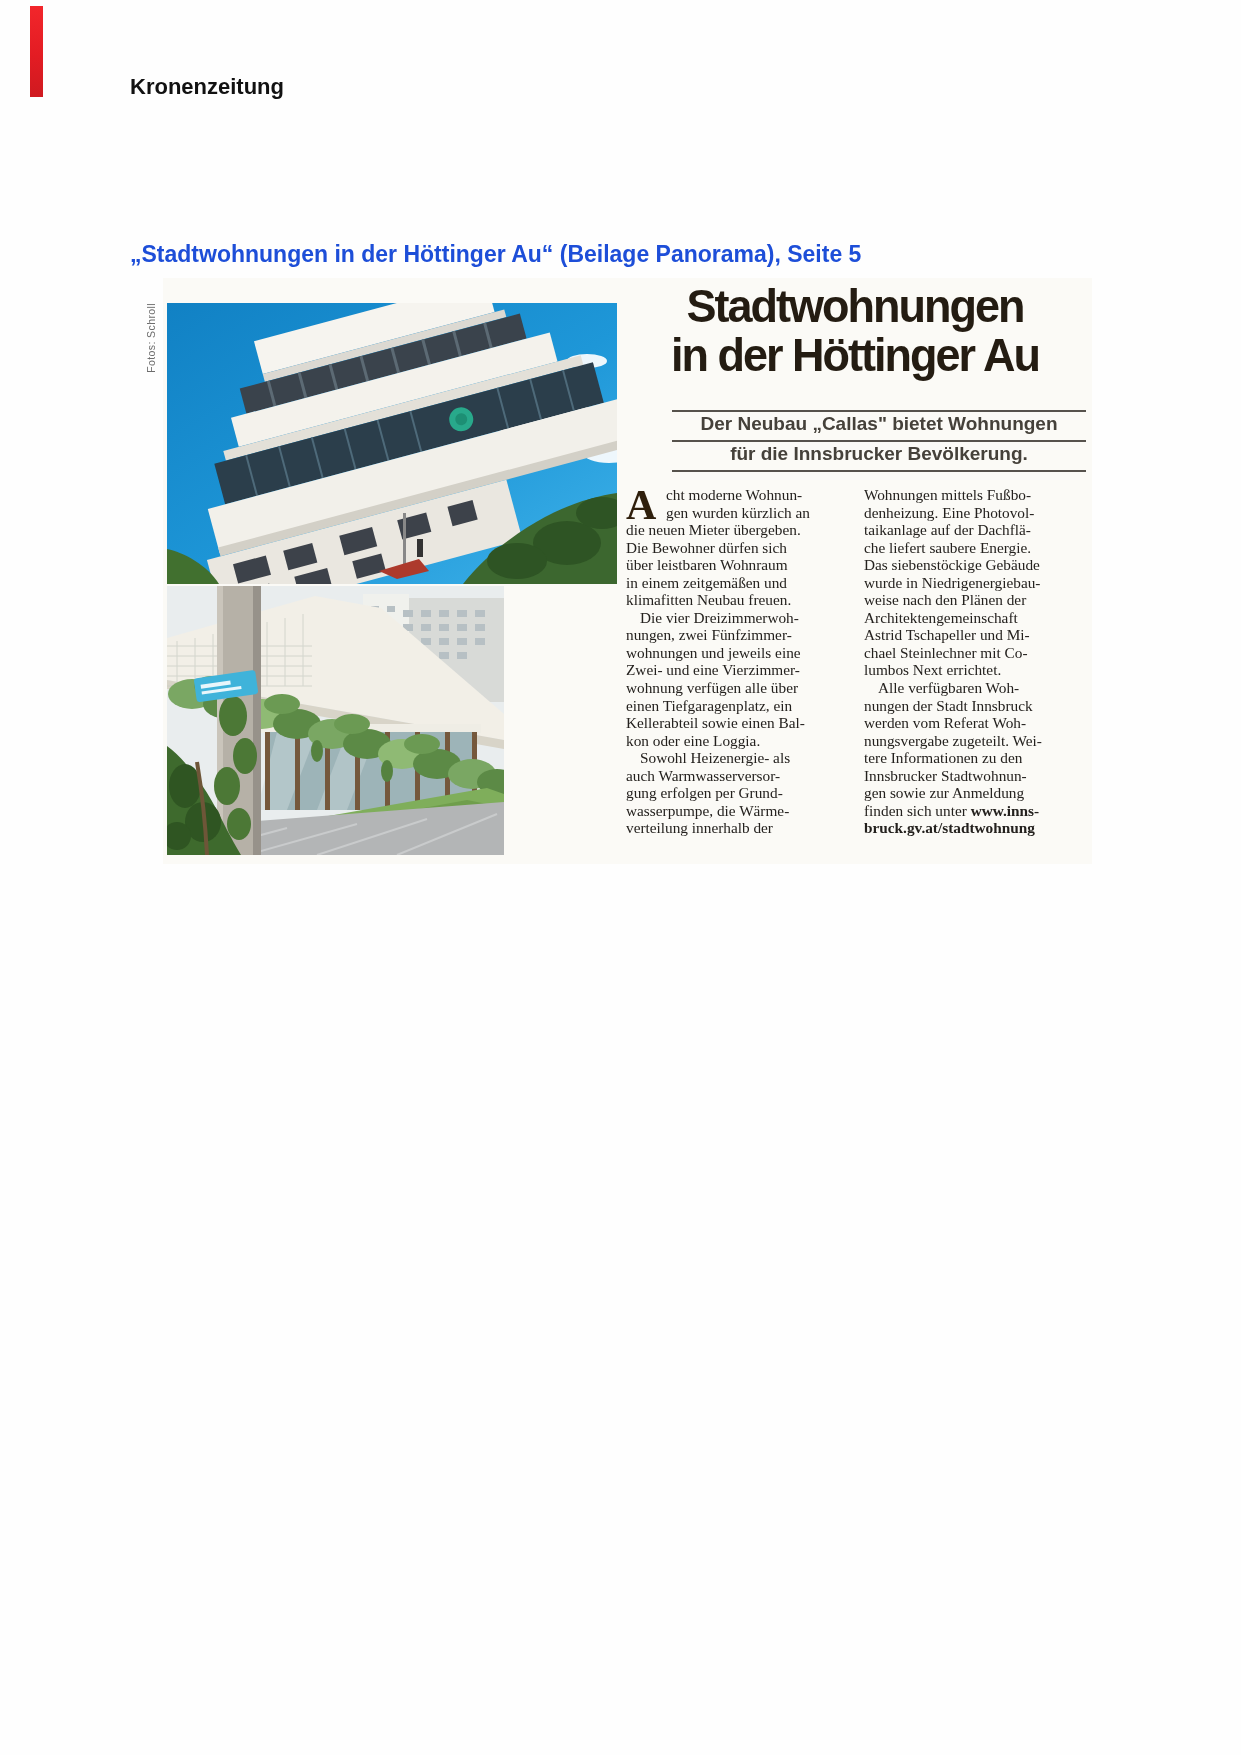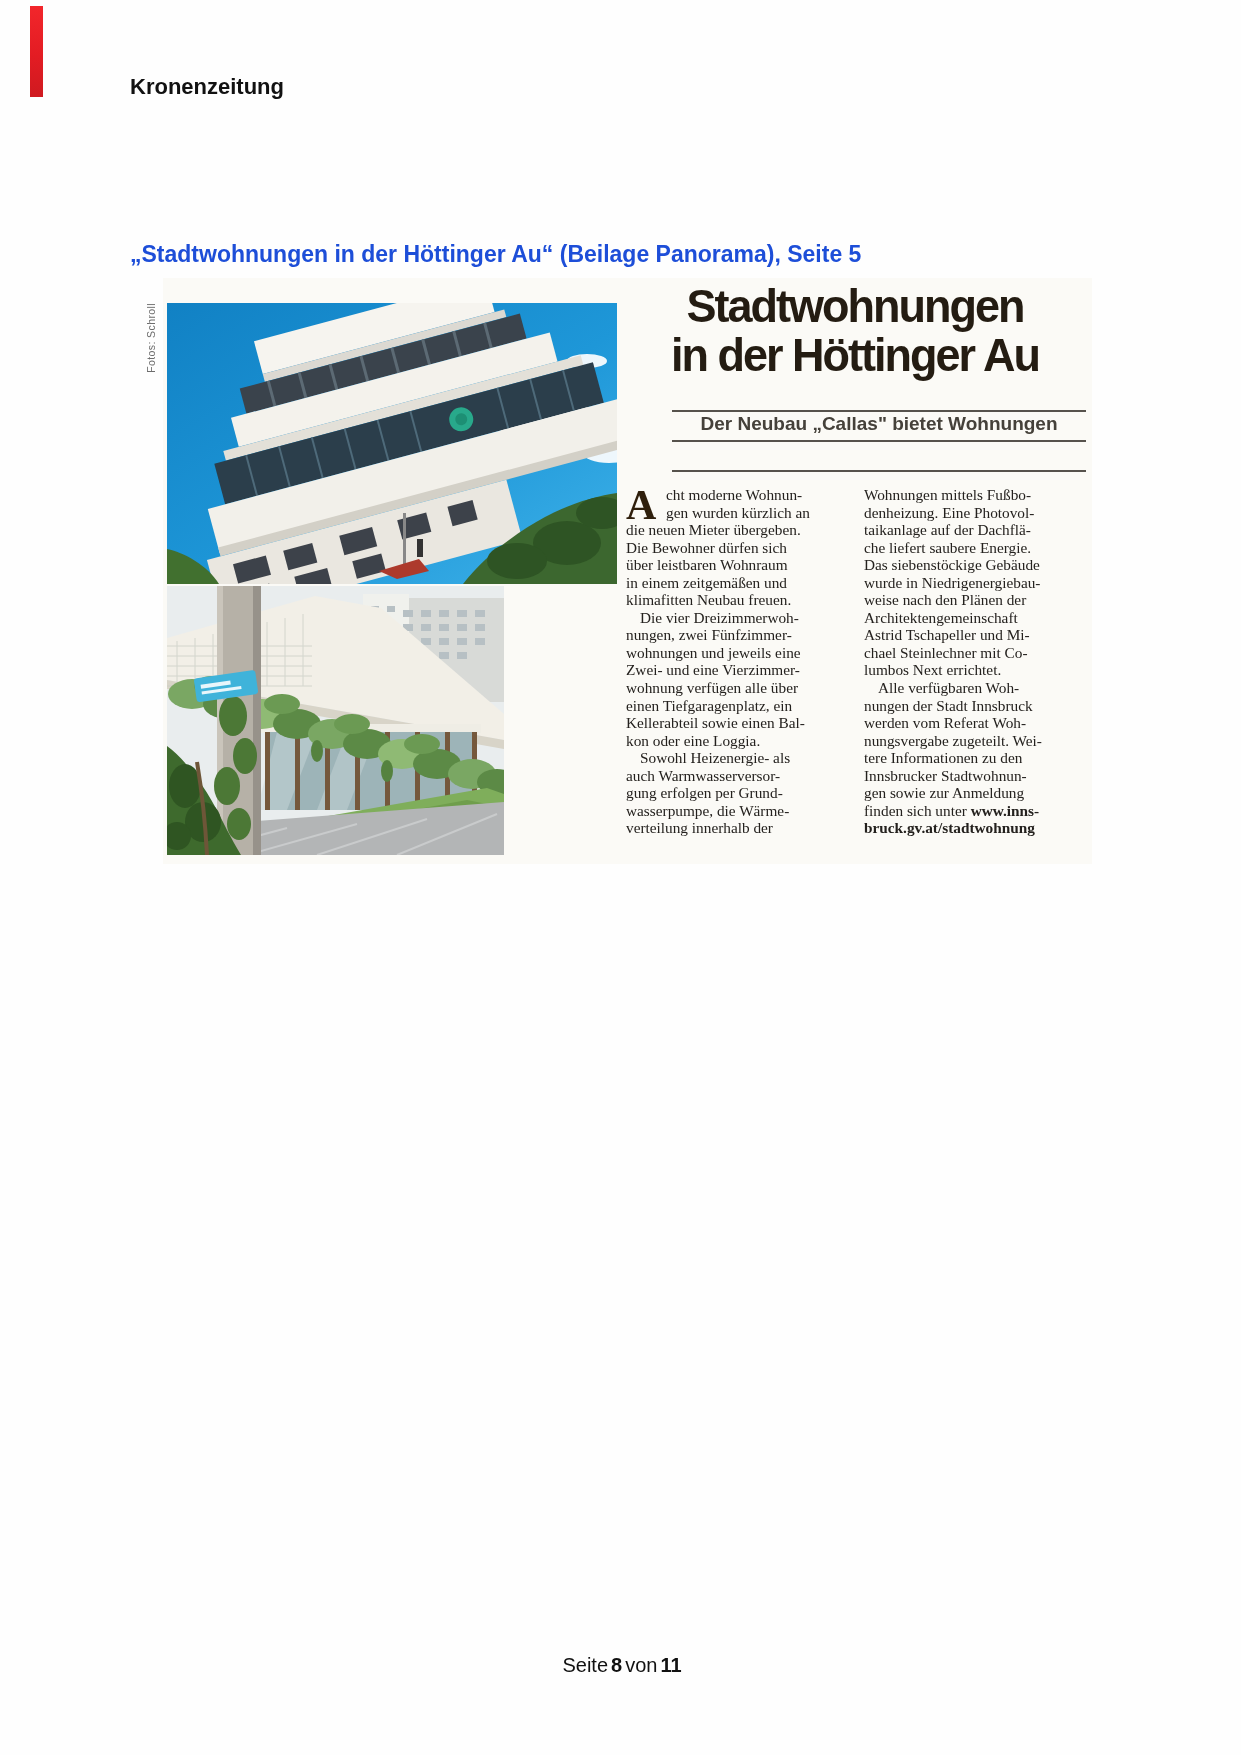--- a/index.html
+++ b/index.html
@@ -274,20 +274,21 @@
 
 
   <div id="headline" class="abs">
     <div>Stadtwohnungen</div>
     <div>in der Höttinger Au</div>
   </div>
 
   <div id="rule-1" class="abs rule"></div>
   <div id="subtitle-1" class="abs sub">Der Neubau „Callas" bietet Wohnungen</div>
   <div id="rule-2" class="abs rule"></div>
+  <div id="subtitle-2" class="abs sub">für die Innsbrucker Bevölkerung.</div>
   <div id="rule-3" class="abs rule"></div>
 
   <div id="dropcap" class="abs">A</div>
   <div id="col-1" class="abs col">
       <div class="bl dc">cht moderne Wohnun-</div>
       <div class="bl dc">gen wurden kürzlich an</div>
       <div class="bl">die neuen Mieter übergeben.</div>
       <div class="bl">Die Bewohner dürfen sich</div>
       <div class="bl">über leistbaren Wohnraum</div>
       <div class="bl">in einem zeitgemäßen und</div>
@@ -322,17 +323,14 @@
       <div class="bl">nungen der Stadt Innsbruck</div>
       <div class="bl">werden vom Referat Woh-</div>
       <div class="bl">nungsvergabe zugeteilt. Wei-</div>
       <div class="bl">tere Informationen zu den</div>
       <div class="bl">Innsbrucker Stadtwohnun-</div>
       <div class="bl">gen sowie zur Anmeldung</div>
       <div class="bl">finden sich unter <b>www.inns-</b></div>
       <div class="bl end"><b>bruck.gv.at/stadtwohnung</b></div>
     </div>
 
-  <div id="footer" class="abs">
-    <span>Seite</span><b>8</b><span>von</span><b>11</b>
-  </div>
 
 </div>
 
 </body></html>

